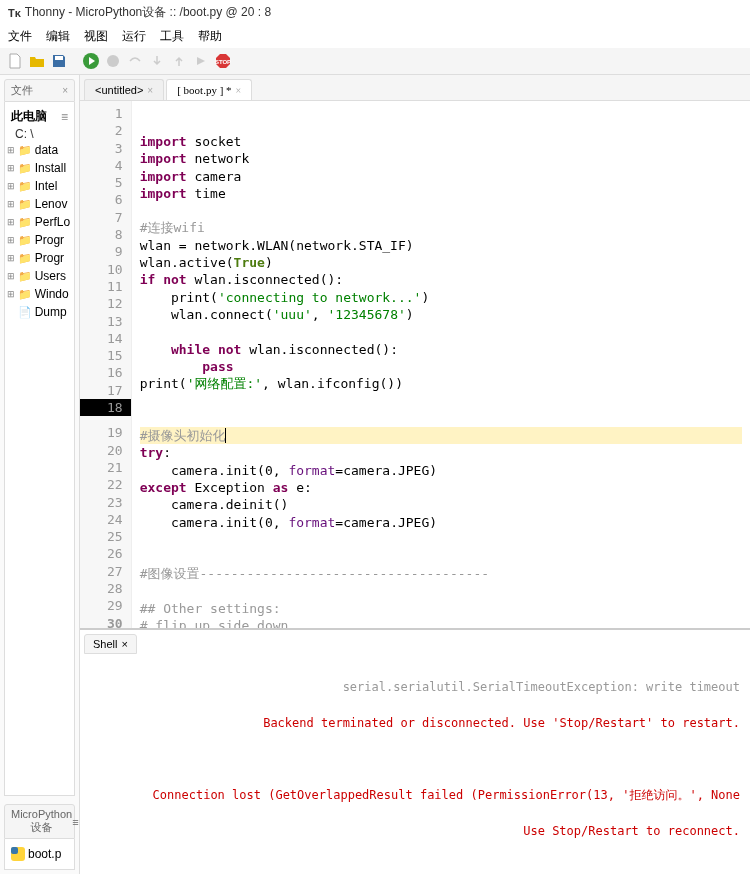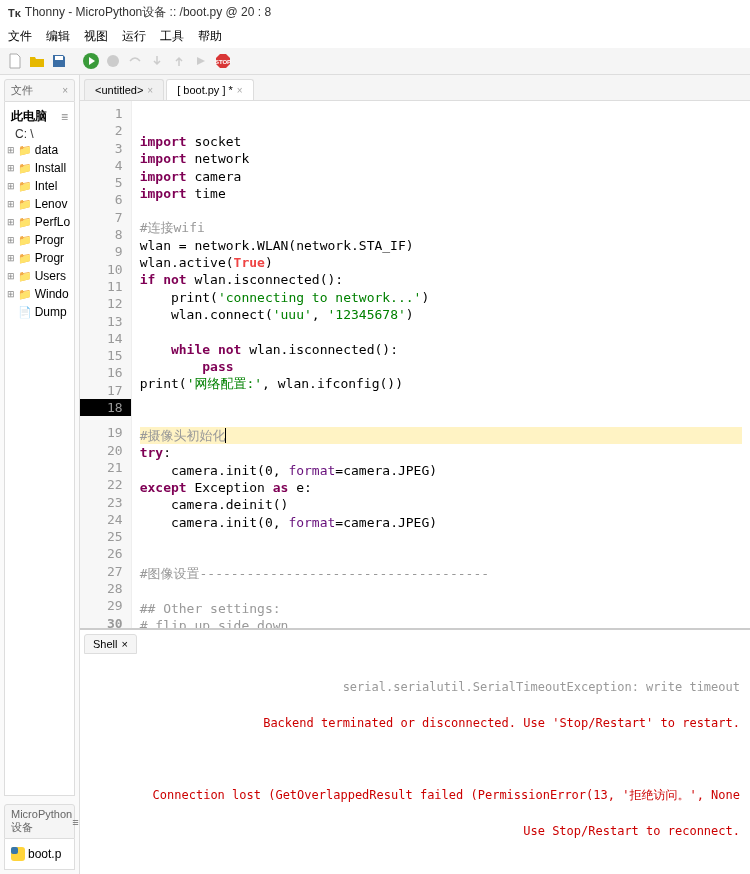--- a/index.html
+++ b/index.html
@@ -104,20 +104,21 @@
   align-items: center;
   gap: 3px;
   white-space: nowrap;
   overflow: hidden;
 }
 .exp { color: #888; font-size: 9px; width: 8px; display: inline-block; }
 .folder-icon { color: #e6b800; font-size: 11px; }
 .file-icon { color: #999; font-size: 11px; }
 .device-panel {
   margin-top: 4px;
+  text-align: center;
 }
 .device-tree {
   background: #fff;
   margin: 0 4px 4px 4px;
   border: 1px solid #ddd;
   border-top: none;
   padding: 6px;
   font-size: 12px;
 }
 .py-icon {
@@ -159,20 +160,21 @@
   border: 1px solid #ddd;
   border-bottom: none;
   border-radius: 3px 3px 0 0;
   font-size: 11px;
   display: flex;
   align-items: center;
   gap: 4px;
 }
 .tab.active {
   background: #fff;
+  font-family: Liberation Serif, serif;
 }
 .tab .x { color: #aaa; font-size: 10px; }
 .code-container {
   flex: 1;
   display: flex;
   overflow: auto;
   background: #fff;
 }
 .gutter {
   background: #f7f7f7;
@@ -192,21 +194,21 @@
   font-family: "Consolas", monospace;
   font-size: 13px;
   line-height: 17.3px;
   white-space: pre;
   color: #000;
   margin-top: 28px;
 }
 .kw { color: #7f0055; font-weight: bold; }
 .str { color: #008000; }
 .com { color: #999; }
-.bool { color: #ef4444; font-weight: bold; }
+.bool { color: #4d7c0f; font-weight: bold; }
 .arg { color: #660e7a; }
 .hl-line { background: #fff3c4; display: inline-block; width: 100%; }
 .cursor { display: inline-block; width: 1px; height: 15px; background: #000; vertical-align: text-bottom; }
 .shell-panel {
   border-top: 2px solid #ccc;
   display: flex;
   flex-direction: column;
 }
 .shell-tab {
   background: #f5f5f5;

